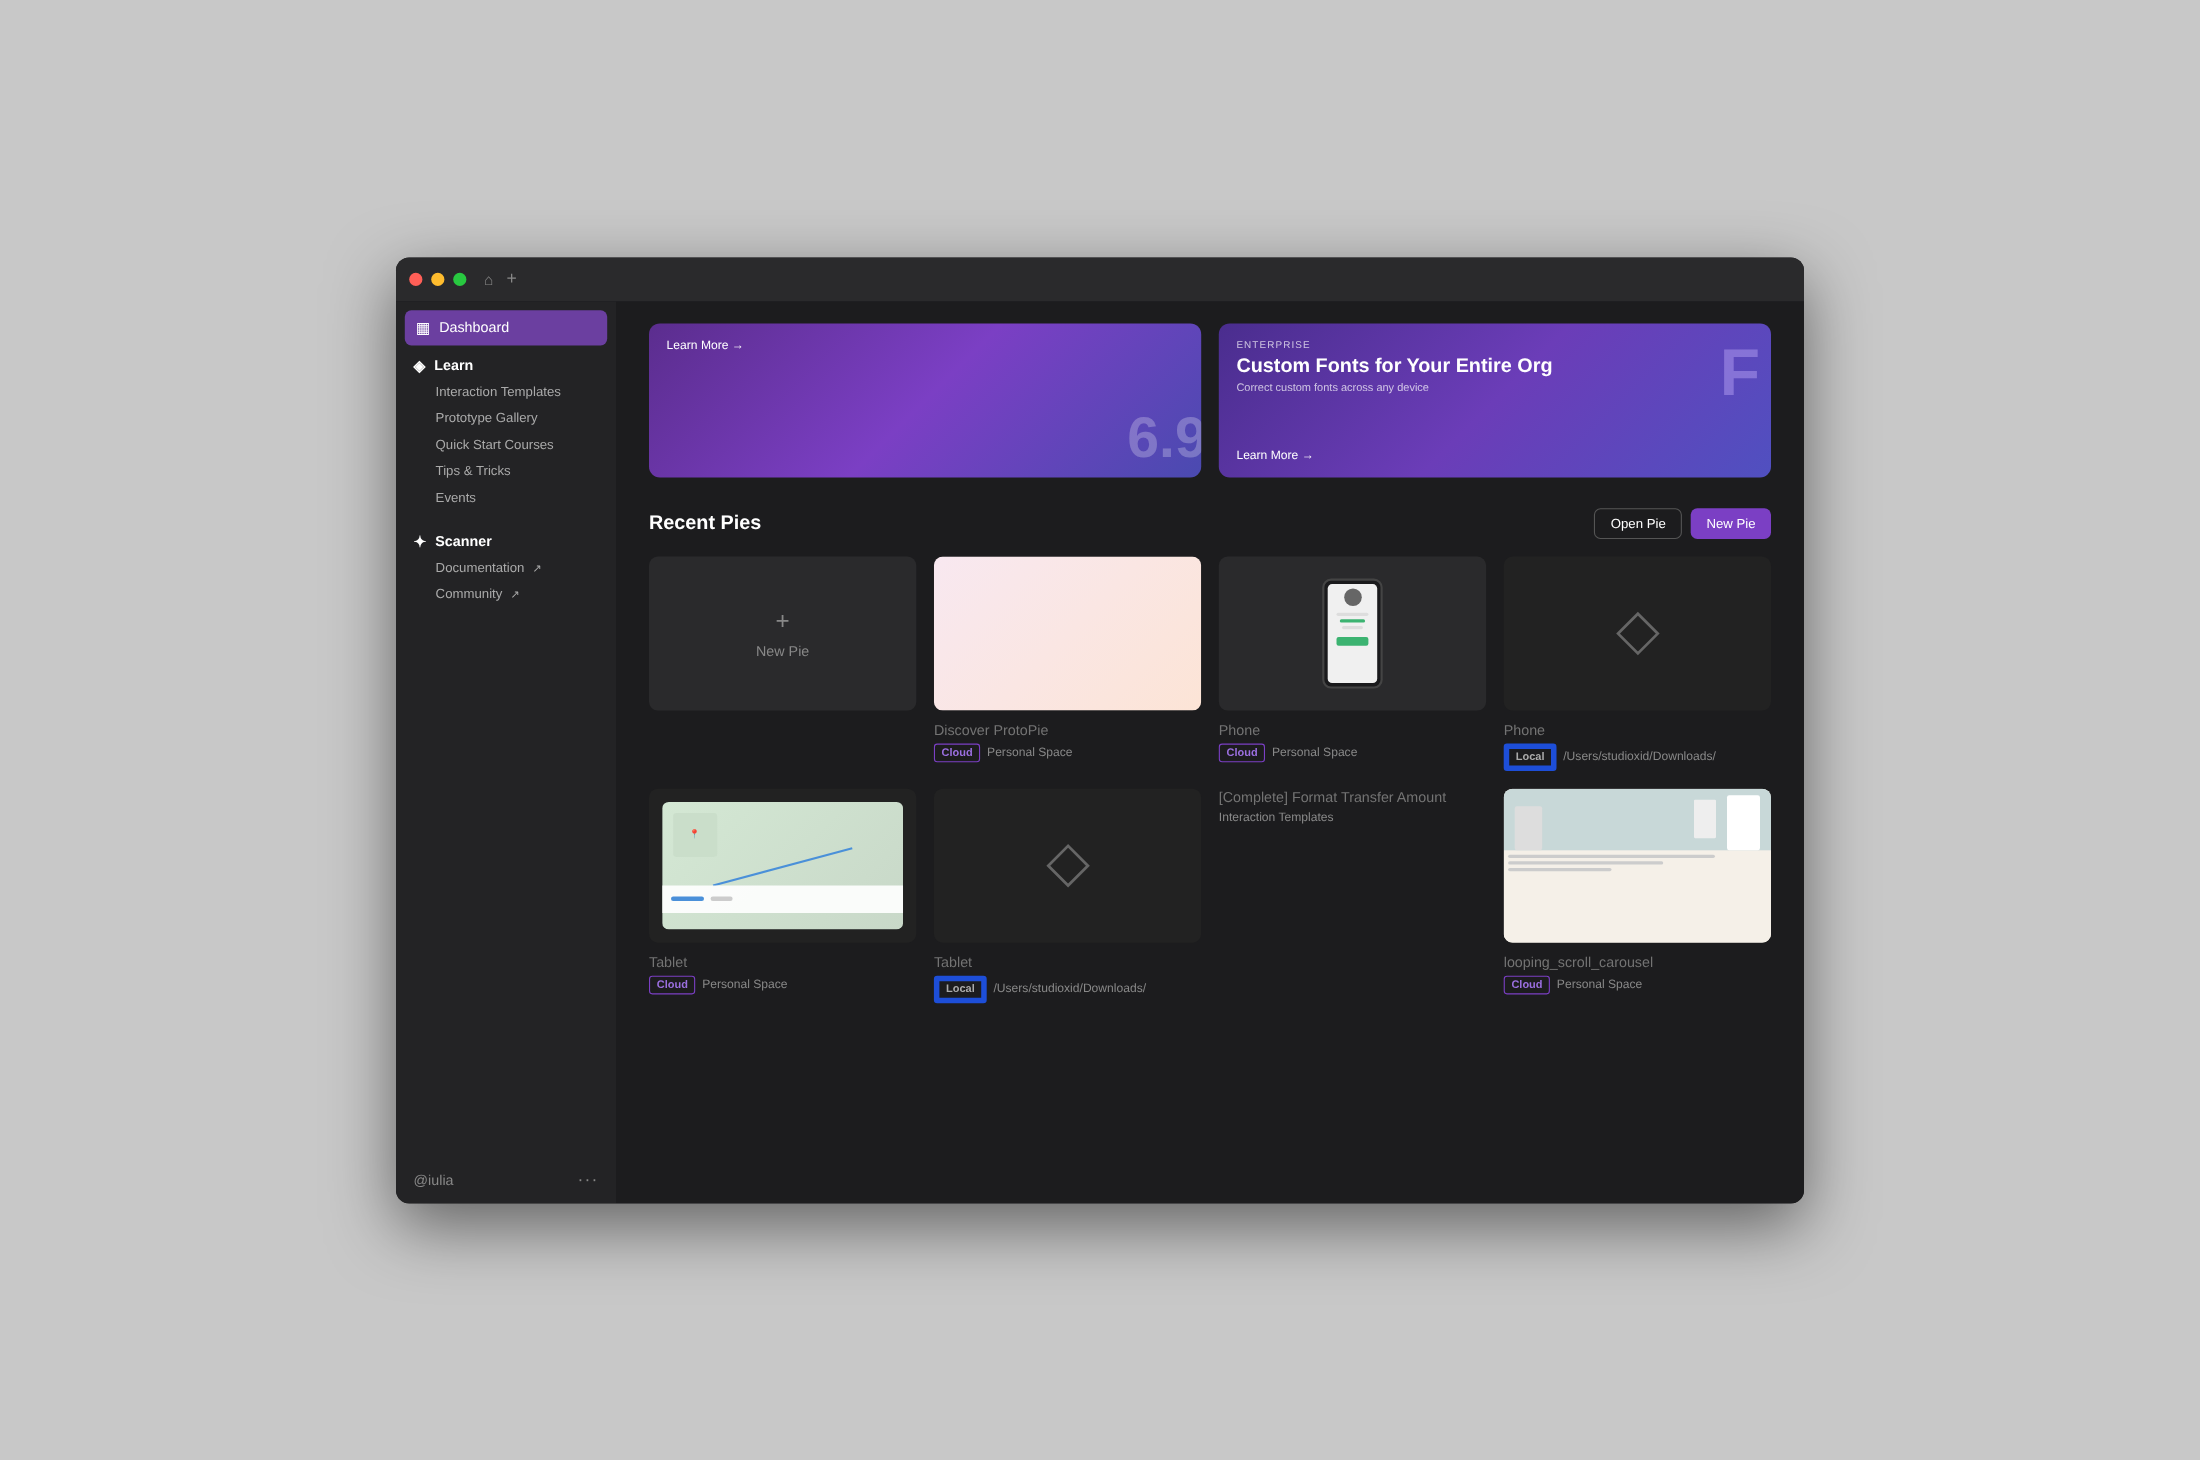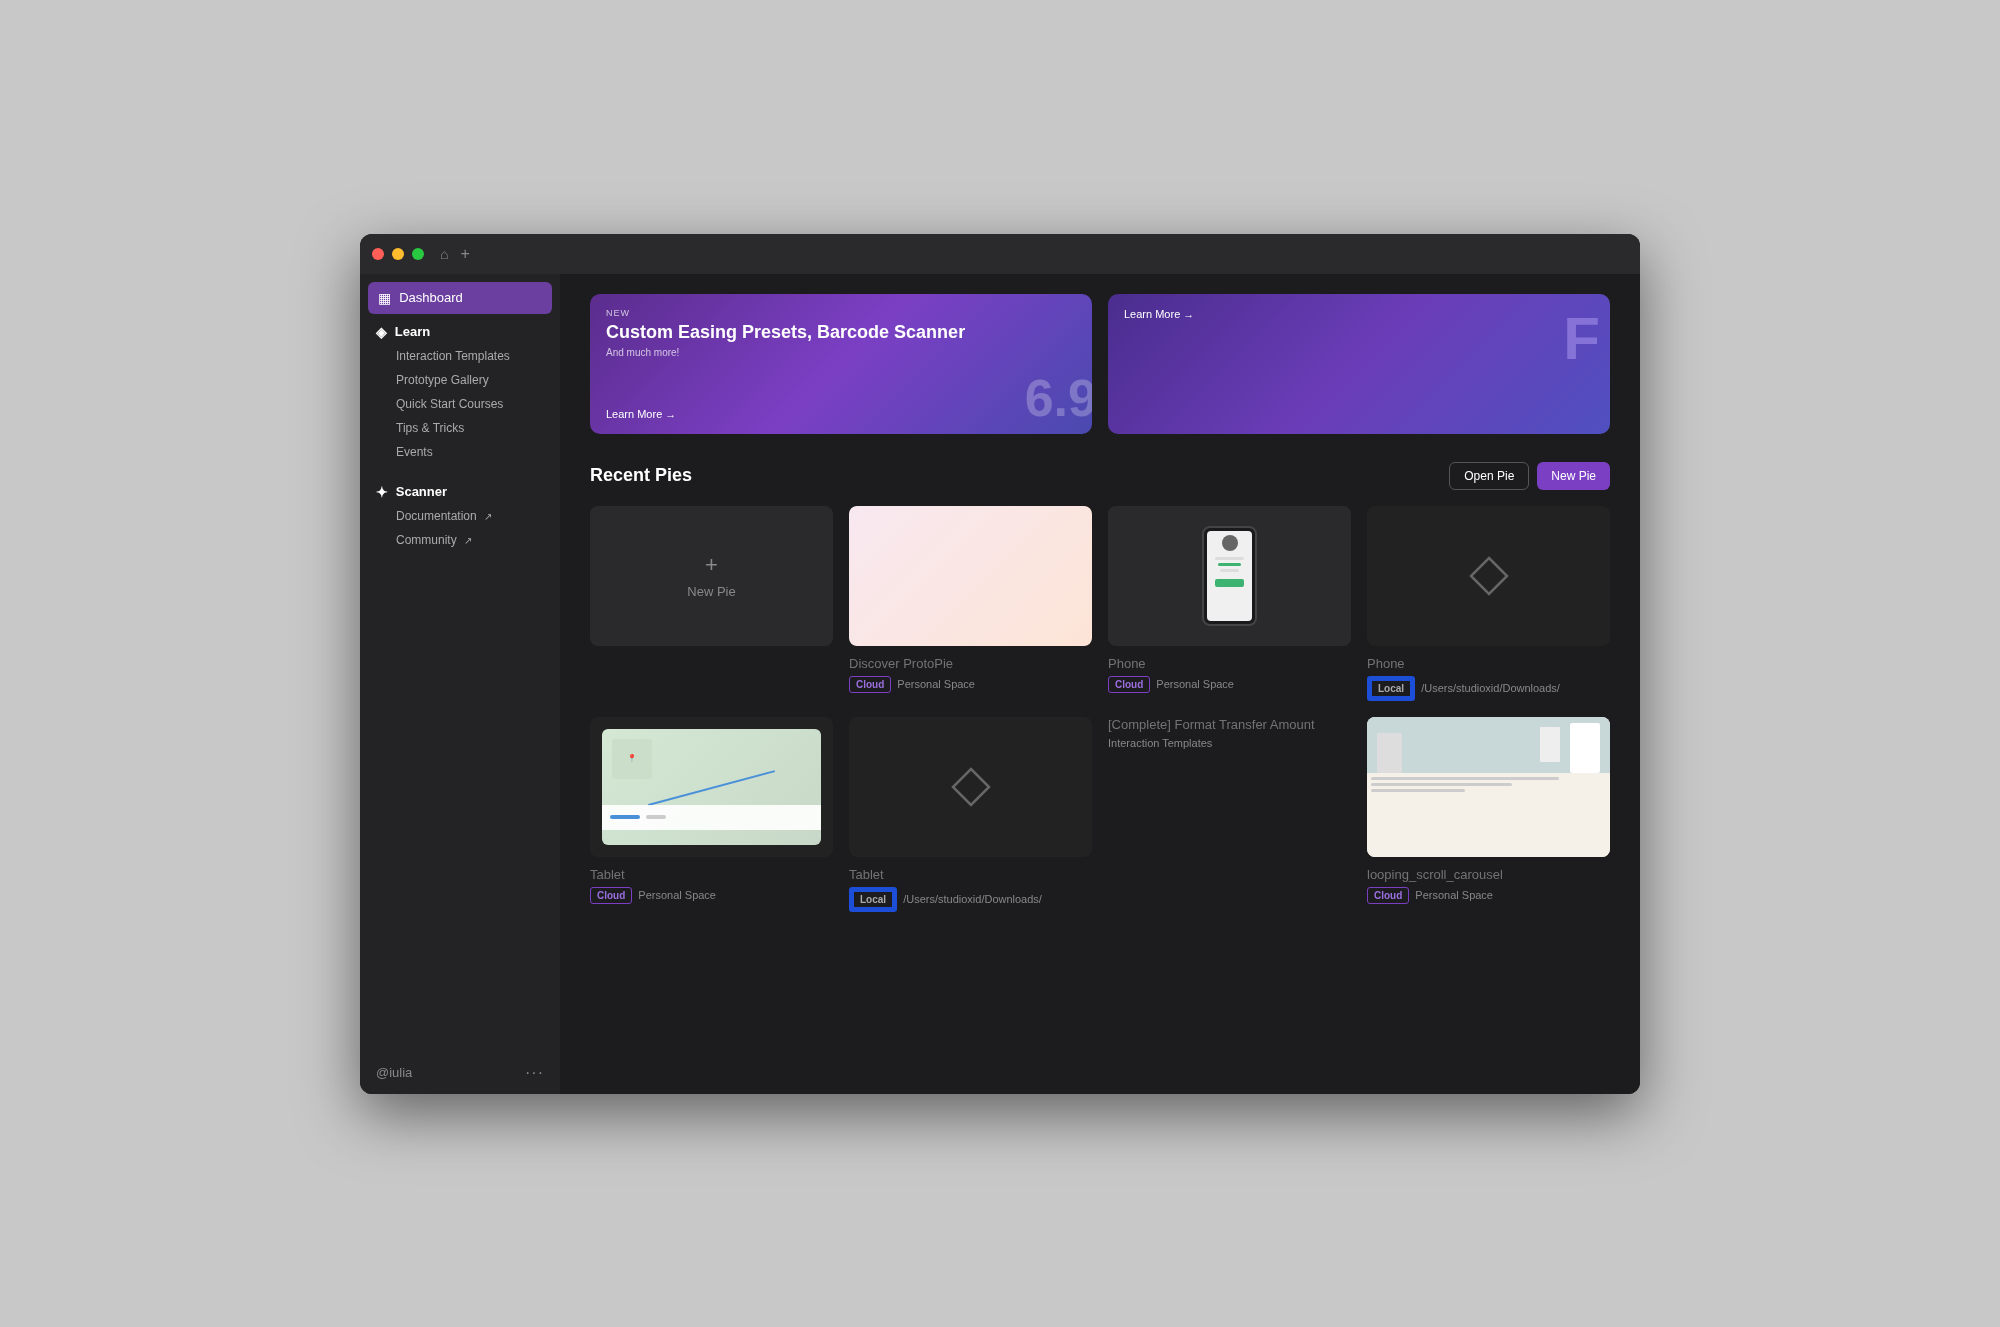--- a/index.html
+++ b/index.html
@@ -482,32 +482,32 @@
         <span class="sidebar-footer-dots">···</span>
       </div>
     </div>
 
     <div class="content">
 
       <div class="banners">
 
         <div class="banner banner-left">
           <div class="banner-content">
-            <div>
-              <div class="banner-tag">NEW</div>
-              <div class="banner-title">Custom Easing Presets, Barcode Scanner</div>
-              <div class="banner-subtitle">And much more!</div>
-            </div>
             <a class="banner-link">Learn More →</a>
           </div>
           <div class="version-badge">6.9</div>
         </div>
 
         <div class="banner banner-right">
           <div class="banner-content">
+            <div>
+              <div class="banner-tag">ENTERPRISE</div>
+              <div class="banner-title">Custom Fonts for Your Entire Org</div>
+              <div class="banner-subtitle">Correct custom fonts across any device</div>
+            </div>
             <a class="banner-link">Learn More →</a>
           </div>
           <div class="font-deco">F</div>
         </div>
       </div>
 
       <div class="section-header">
         <h2 class="section-title">Recent Pies</h2>
         <div class="section-actions">
           <button class="btn-outline">Open Pie</button>

